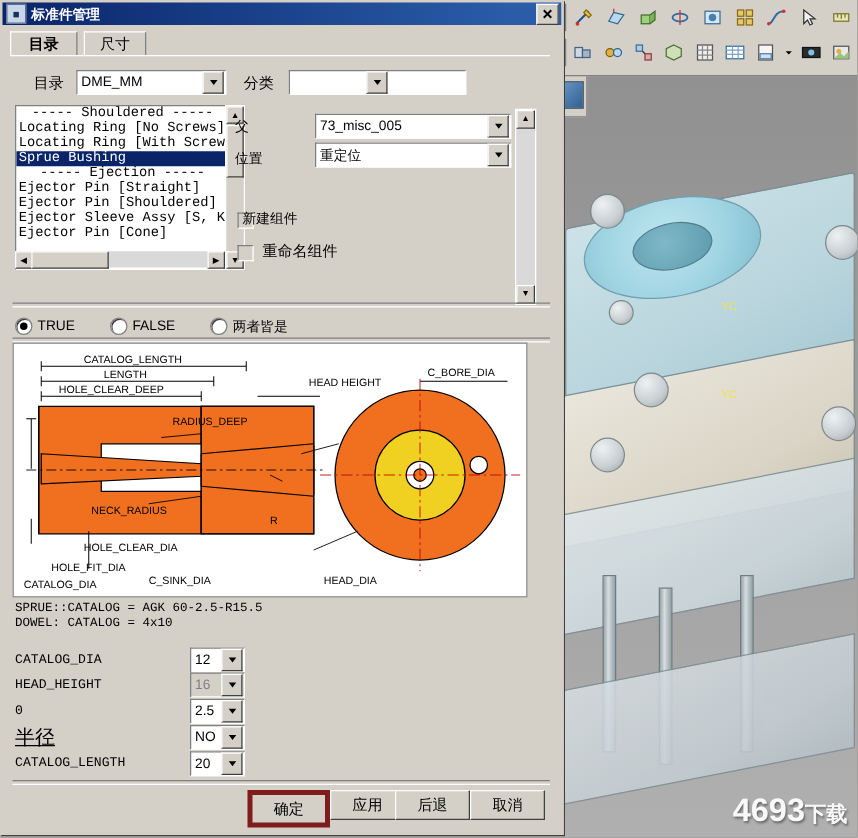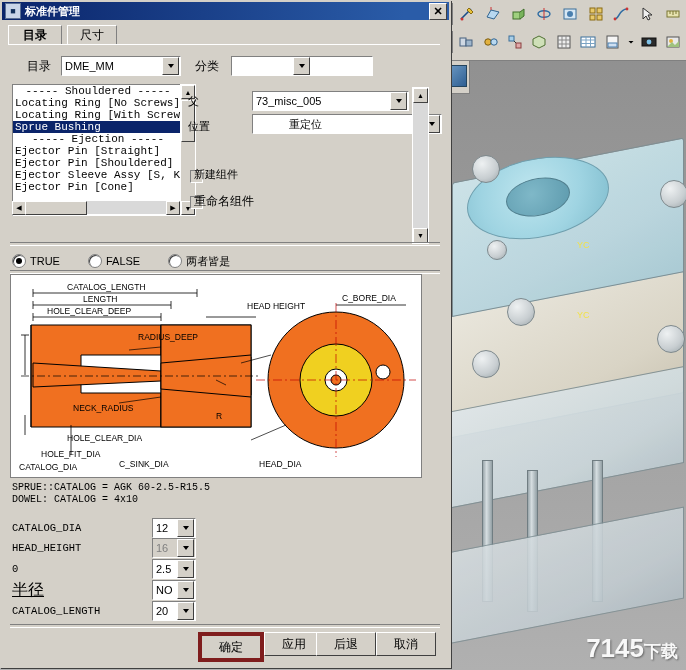--- a/index.html
+++ b/index.html
@@ -190,29 +190,29 @@
   .sb-btn{
     width:12px;height:12px;background:#d4d0c8;
     border:1px solid #fff;border-right-color:#404040;border-bottom-color:#404040;
     display:flex;align-items:center;justify-content:center;font-size:7px;color:#000;
   }
   .sb-thumb{background:#d4d0c8;border:1px solid #fff;border-right-color:#404040;border-bottom-color:#404040;}
   
   #lbl-parent{position:absolute;left:186px;top:92px;font-size:11px;}
   #combo-parent{position:absolute;left:250px;top:89px;width:155px;}
   #lbl-pos{position:absolute;left:186px;top:117px;font-size:11px;}
-  #combo-pos{position:absolute;left:250px;top:112px;width:155px;padding-left:33px;}
+  #combo-pos{position:absolute;left:250px;top:112px;width:155px;}
   .chk{
     position:absolute;width:11px;height:11px;background:#d4d0c8;
     border:1px solid #808080;border-right-color:#fff;border-bottom-color:#fff;
   }
   #chk-new{left:188px;top:168px;}
   #lbl-new{position:absolute;left:192px;top:165px;font-size:11px;}
   #chk-rename{left:188px;top:194px;}
-  #lbl-rename{position:absolute;left:192px;top:191px;font-size:12px;}
+  #lbl-rename{position:absolute;left:208px;top:191px;font-size:12px;}
   
   #panel-vscroll{
     position:absolute;left:410px;top:85px;width:15px;height:155px;background:#d9d9d9;
     border:1px solid #fff;
   }
   
   .hsep{position:absolute;left:8px;width:430px;height:2px;border-top:1px solid #808080;border-bottom:1px solid #fff;}
   
   #radio-row{position:absolute;left:10px;top:249px;width:420px;height:20px;display:flex;align-items:center;}
   .radio{
@@ -275,21 +275,21 @@
     <div class="plate plate-low"></div>
     <div class="pin" style="left:50px;top:400px;height:140px;"></div>
     <div class="pin" style="left:95px;top:410px;height:140px;"></div>
     <div class="pin" style="left:160px;top:400px;height:140px;"></div>
     <div class="plate plate-bot"></div>
     <div class="axis-label" style="left:145px;top:180px;">YC</div>
     <div class="axis-label" style="left:145px;top:250px;">YC</div>
   </div>
 
   <div id="site-wm">
-    <span>7145</span><span class="sfx">下载</span>
+    <span>4693</span><span class="sfx">下载</span>
   </div>
 </div>
 
 <div id="toolbar-right">
   <div class="tb-row r1">
     <div class="tb-grip"></div>
     <div class="tb-btn">
         <svg class="tb-ic" viewBox="0 0 16 16">
           <path d="M2 13 L12 3" stroke="#1b4f8a" stroke-width="1.6" fill="none"></path>
           <path d="M10 2 L14 6 L12 8 L8 4 Z" fill="#e8c33a" stroke="#8a6b12"></path>

